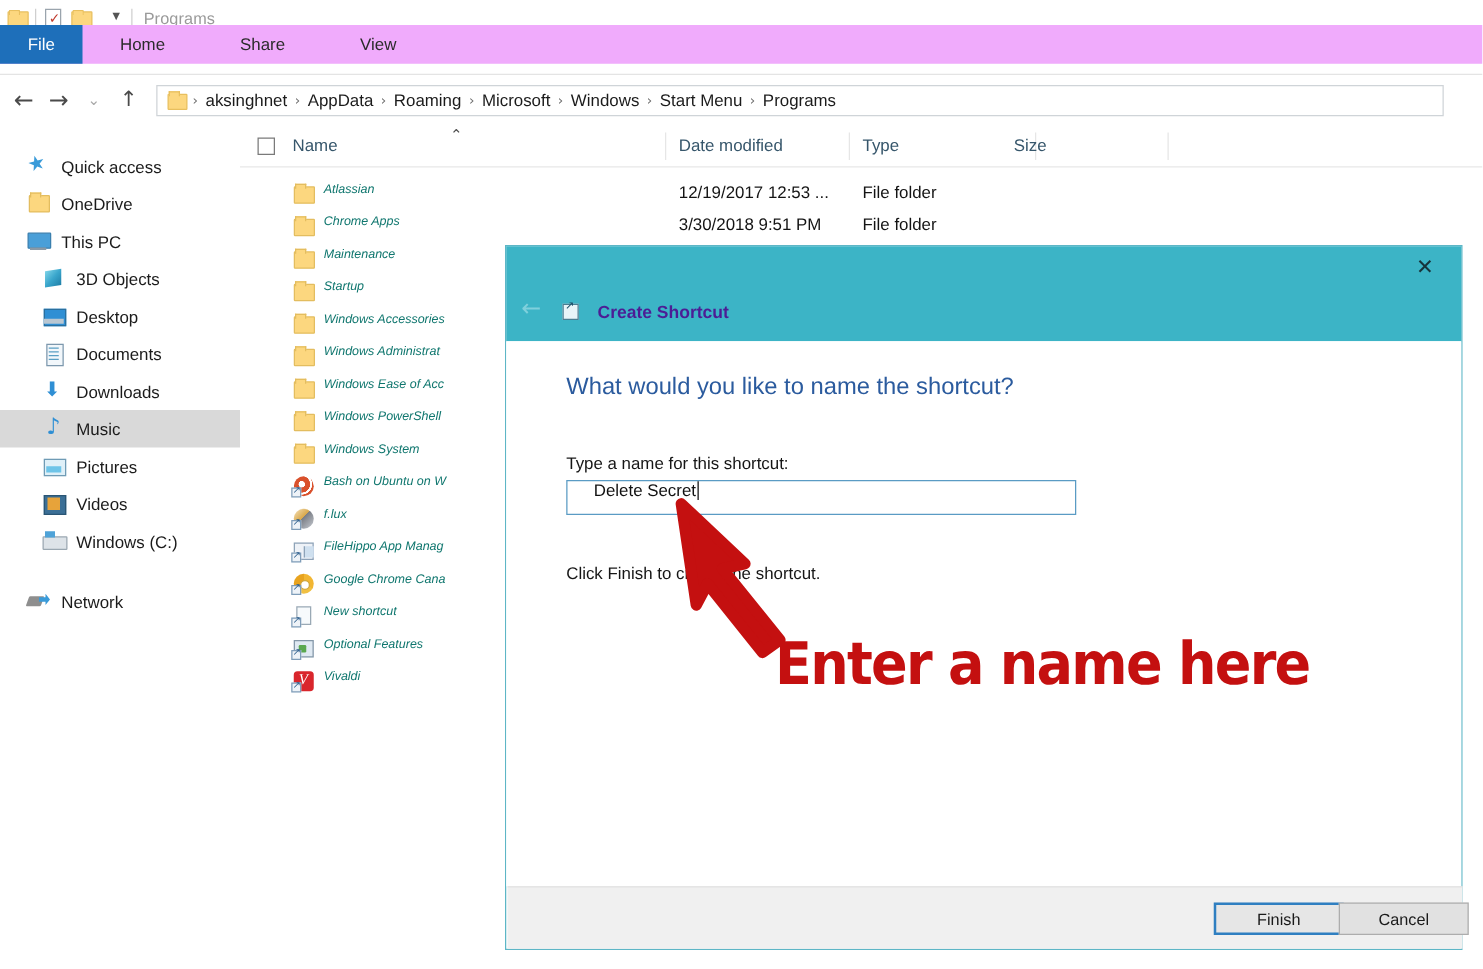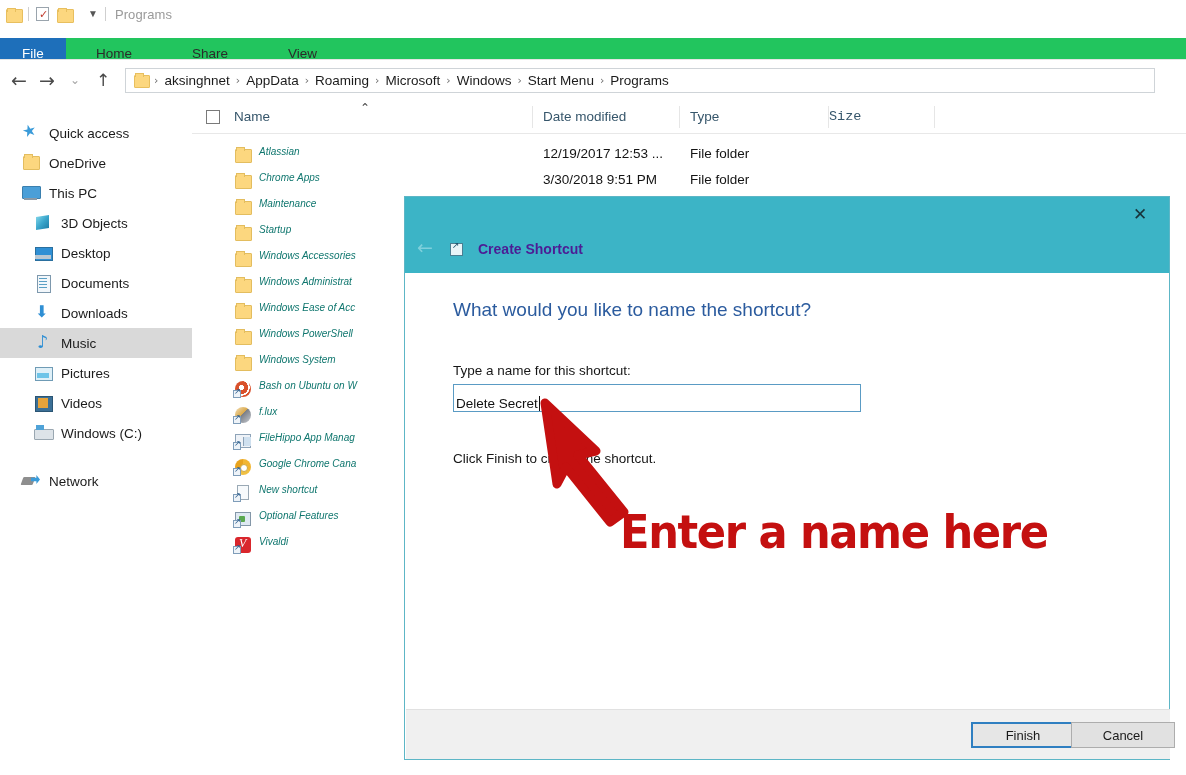--- a/index.html
+++ b/index.html
@@ -36,22 +36,22 @@
     position:absolute; left:2px; top:1px; font-size:11px; color:#c0392b; line-height:11px;
     font-family:"DejaVu Sans", sans-serif;
   }
   .qa-drop { font-size:10px; color:#555; margin-left:8px; line-height:10px;}
   .qa-title { font-size:13px; color:#9a9a9a; margin-left:2px; letter-spacing:.1px;}
   .sp8{width:8px;}
   .sp5{width:5px;}
 
   
   .ribbon {
-    position:absolute; left:0; top:38px; width:1186px; height:31px;
-    background:#22c55e; display:flex; align-items:stretch;text-align:right;
+    position:absolute; left:0; top:20px; width:1186px; height:31px;
+    background:#f0abfc; display:flex; align-items:stretch;text-align:right;
   }
   .tab-file {
     width:66px; background:#1e6fba; color:#fff; font-size:13.5px;
     display:flex; align-items:center; justify-content:center;
   }
   .tab {
     padding:0 30px; font-size:13.5px; color:#2b2b2b;
     display:flex; align-items:center; justify-content:center;
   }
   .ribbon-line{
@@ -305,21 +305,21 @@
   .dlg-body{ position:absolute; left:0; top:76px; width:764px; height:436px; background:#fff;}
   .dlg-q{
     position:absolute; left:48px; top:26px; font-size:19px; color:#2b5b9e; font-weight:normal;
   }
   .dlg-label{
     position:absolute; left:48px; top:90px; font-size:13.5px; color:#161616;
   }
   .dlg-input{
     position:absolute; left:48px; top:111px; width:408px; height:28px;
     border:1px solid #5a9bc4; background:#fff;
-    display:flex; align-items:flex-end; padding-left:2px;
+    display:flex; align-items:flex-start; padding-left:21px;
   }
   .dlg-input-text{ font-size:13.5px; color:#111; }
   .caret{
     width:1px; height:15px; background:#111; margin-left:1px;
   }
   .dlg-click{
     position:absolute; left:48px; top:178px; font-size:13.5px; color:#161616;
   }
   .dlg-foot{
     position:absolute; left:1px; top:512px; width:764px; height:50px; background:#f0f0f0;
@@ -450,21 +450,21 @@
   <div class="filelist">
     <div class="col-head">
       <div class="chk"></div>
       <div class="hcell" style="left:42px;">Name</div>
       <div class="sortcaret">⌃</div>
       <div class="vline" style="left:340px;"></div>
       <div class="hcell" style="left:351px;">Date modified</div>
       <div class="vline" style="left:487px;"></div>
       <div class="hcell" style="left:498px;">Type</div>
       <div class="vline" style="left:636px;"></div>
-      <div class="hcell" style="left:637px;font-family:Liberation Mono, monospace;">Size</div>
+      <div class="hcell" style="left:619px;">Size</div>
       <div class="vline" style="left:742px;"></div>
     </div>
     <div class="headline"></div>
 
     <div class="row" style="top:42px;">
       <span class="rowicon f-folder"></span>
       <span class="rowname">Atlassian</span>
       <span class="rowdate">12/19/2017 12:53 ...</span>
       <span class="rowtype">File folder</span>
     </div>

